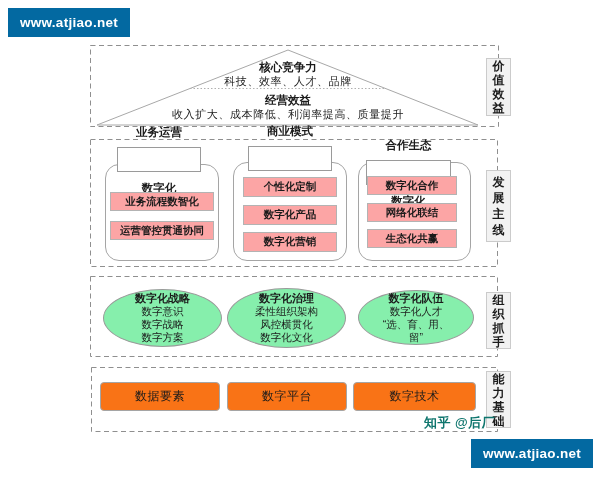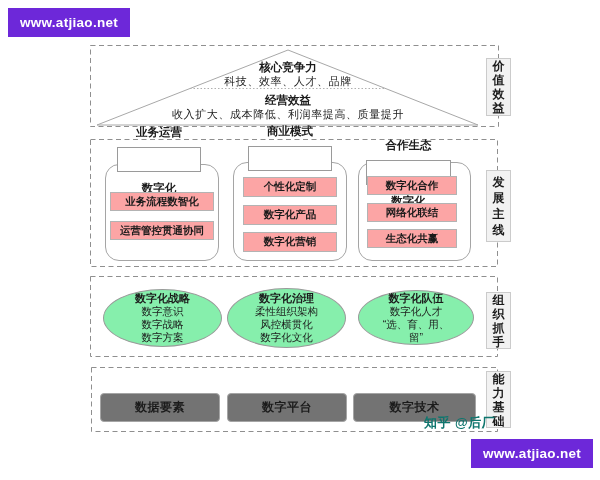--- a/index.html
+++ b/index.html
@@ -5,21 +5,21 @@
   html,body{margin:0;padding:0;}
   body{
     width:600px;height:480px;position:relative;overflow:hidden;
     background:#ffffff;
     font-family:"Liberation Sans",sans-serif;
     color:#1b1b1b;
   }
   .abs{position:absolute;box-sizing:border-box;}
   
   .badge{
-    background:#6d28d9;color:#ffffff;
+    background:#0369a1;color:#ffffff;
     display:flex;align-items:center;justify-content:center;
     font-size:13.5px;font-weight:bold;letter-spacing:.3px;
   }
   .badge-tl{left:8px;top:8px;width:122px;height:29px;}
   .badge-br{left:471px;top:439px;width:122px;height:29px;}
   
   .linework{left:0;top:0;width:600px;height:480px;z-index:0;}
   
   .ptext{left:88px;width:400px;text-align:center;line-height:1;}
   .ptitle{font-weight:bold;font-size:11.5px;}
@@ -70,23 +70,23 @@
     border:1px solid #9a9a9a;border-radius:50%;background:#86efac;z-index:1;
     display:flex;flex-direction:column;align-items:center;justify-content:center;
     text-align:center;font-size:10.5px;line-height:13px;white-space:nowrap;
   }
   .ellipse .etitle{font-weight:bold;font-size:11px;}
   .el1{left:103px;top:289px;width:119px;height:58px;}
   .el2{left:227px;top:288px;width:119px;height:60px;}
   .el3{left:358px;top:290px;width:116px;height:55px;}
   
   .cap-box{
-    border:1px solid #a5a5a5;border-radius:4px;background:#737373;z-index:1;
+    border:1px solid #a5a5a5;border-radius:4px;background:#f97316;z-index:1;
     display:flex;align-items:center;justify-content:center;
-    font-size:12px;font-weight:bold;letter-spacing:0.5px;margin-top:11px;
+    font-size:12px;font-weight:normal;letter-spacing:0.5px;
   }
   .cb1{left:100px;top:382px;width:120px;height:29px;}
   .cb2{left:227px;top:382px;width:120px;height:29px;}
   .cb3{left:353px;top:382px;width:123px;height:29px;}
   
   .watermark{
     left:424px;top:414px;z-index:4;
     color:#0f766e;font-size:13px;font-weight:bold;letter-spacing:0.5px;white-space:nowrap;
   }
 </style>

